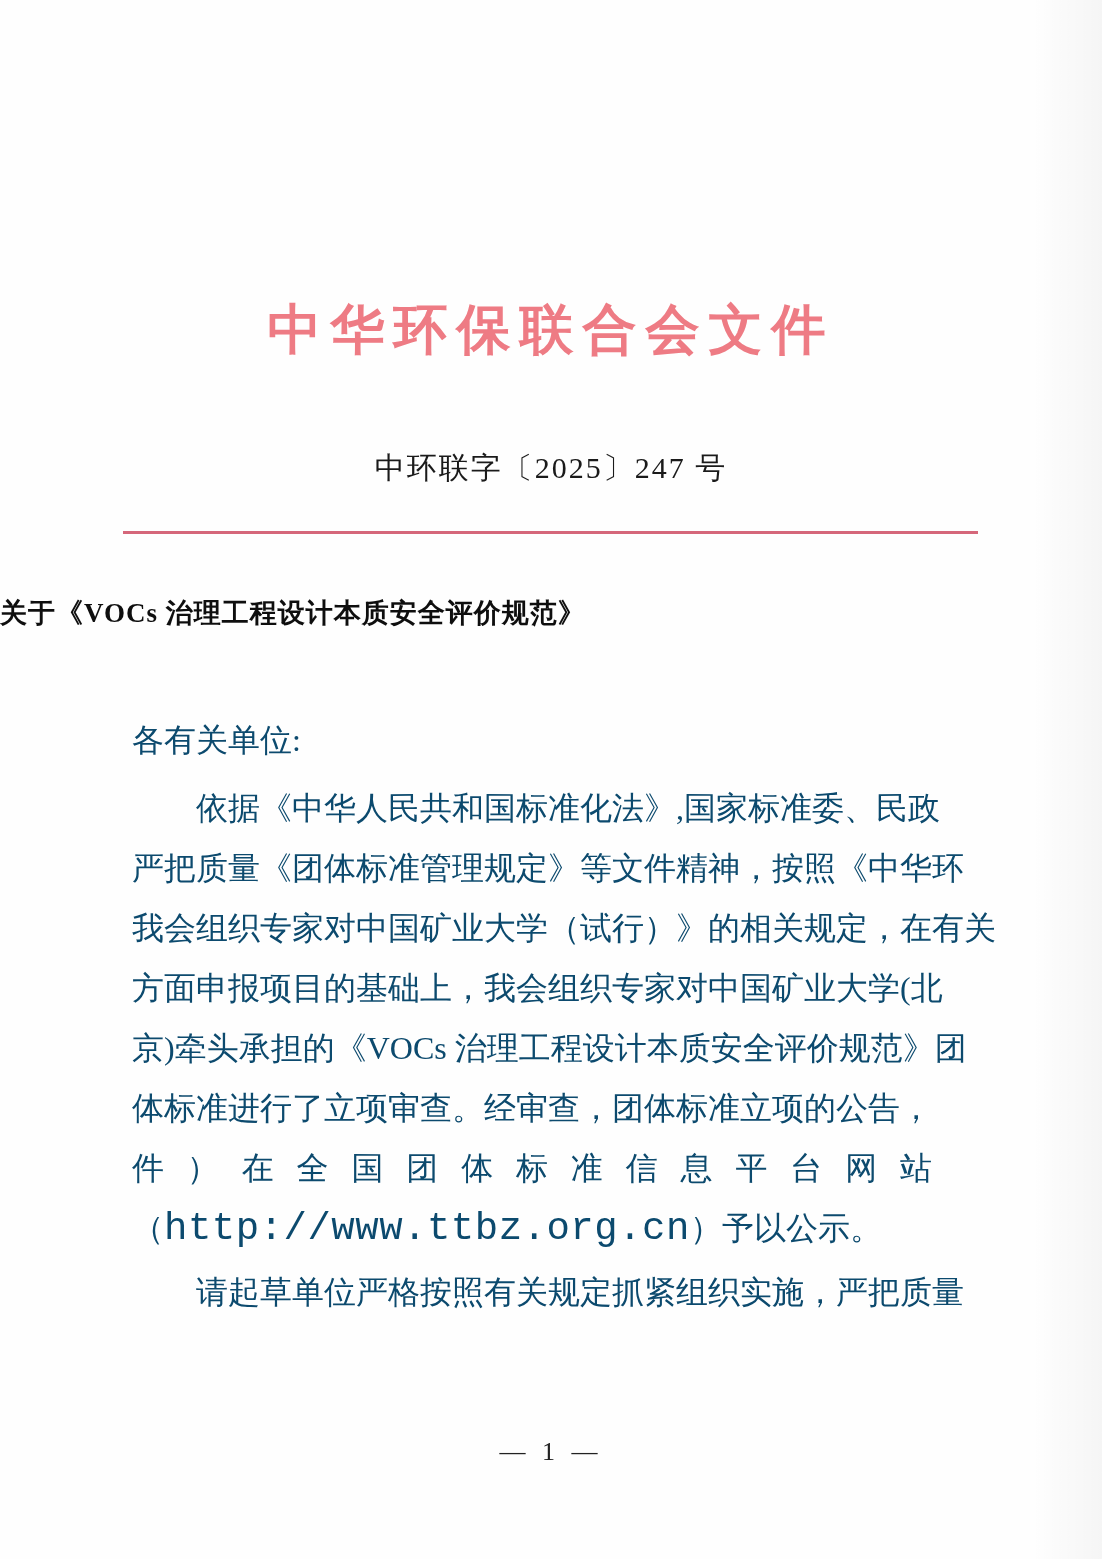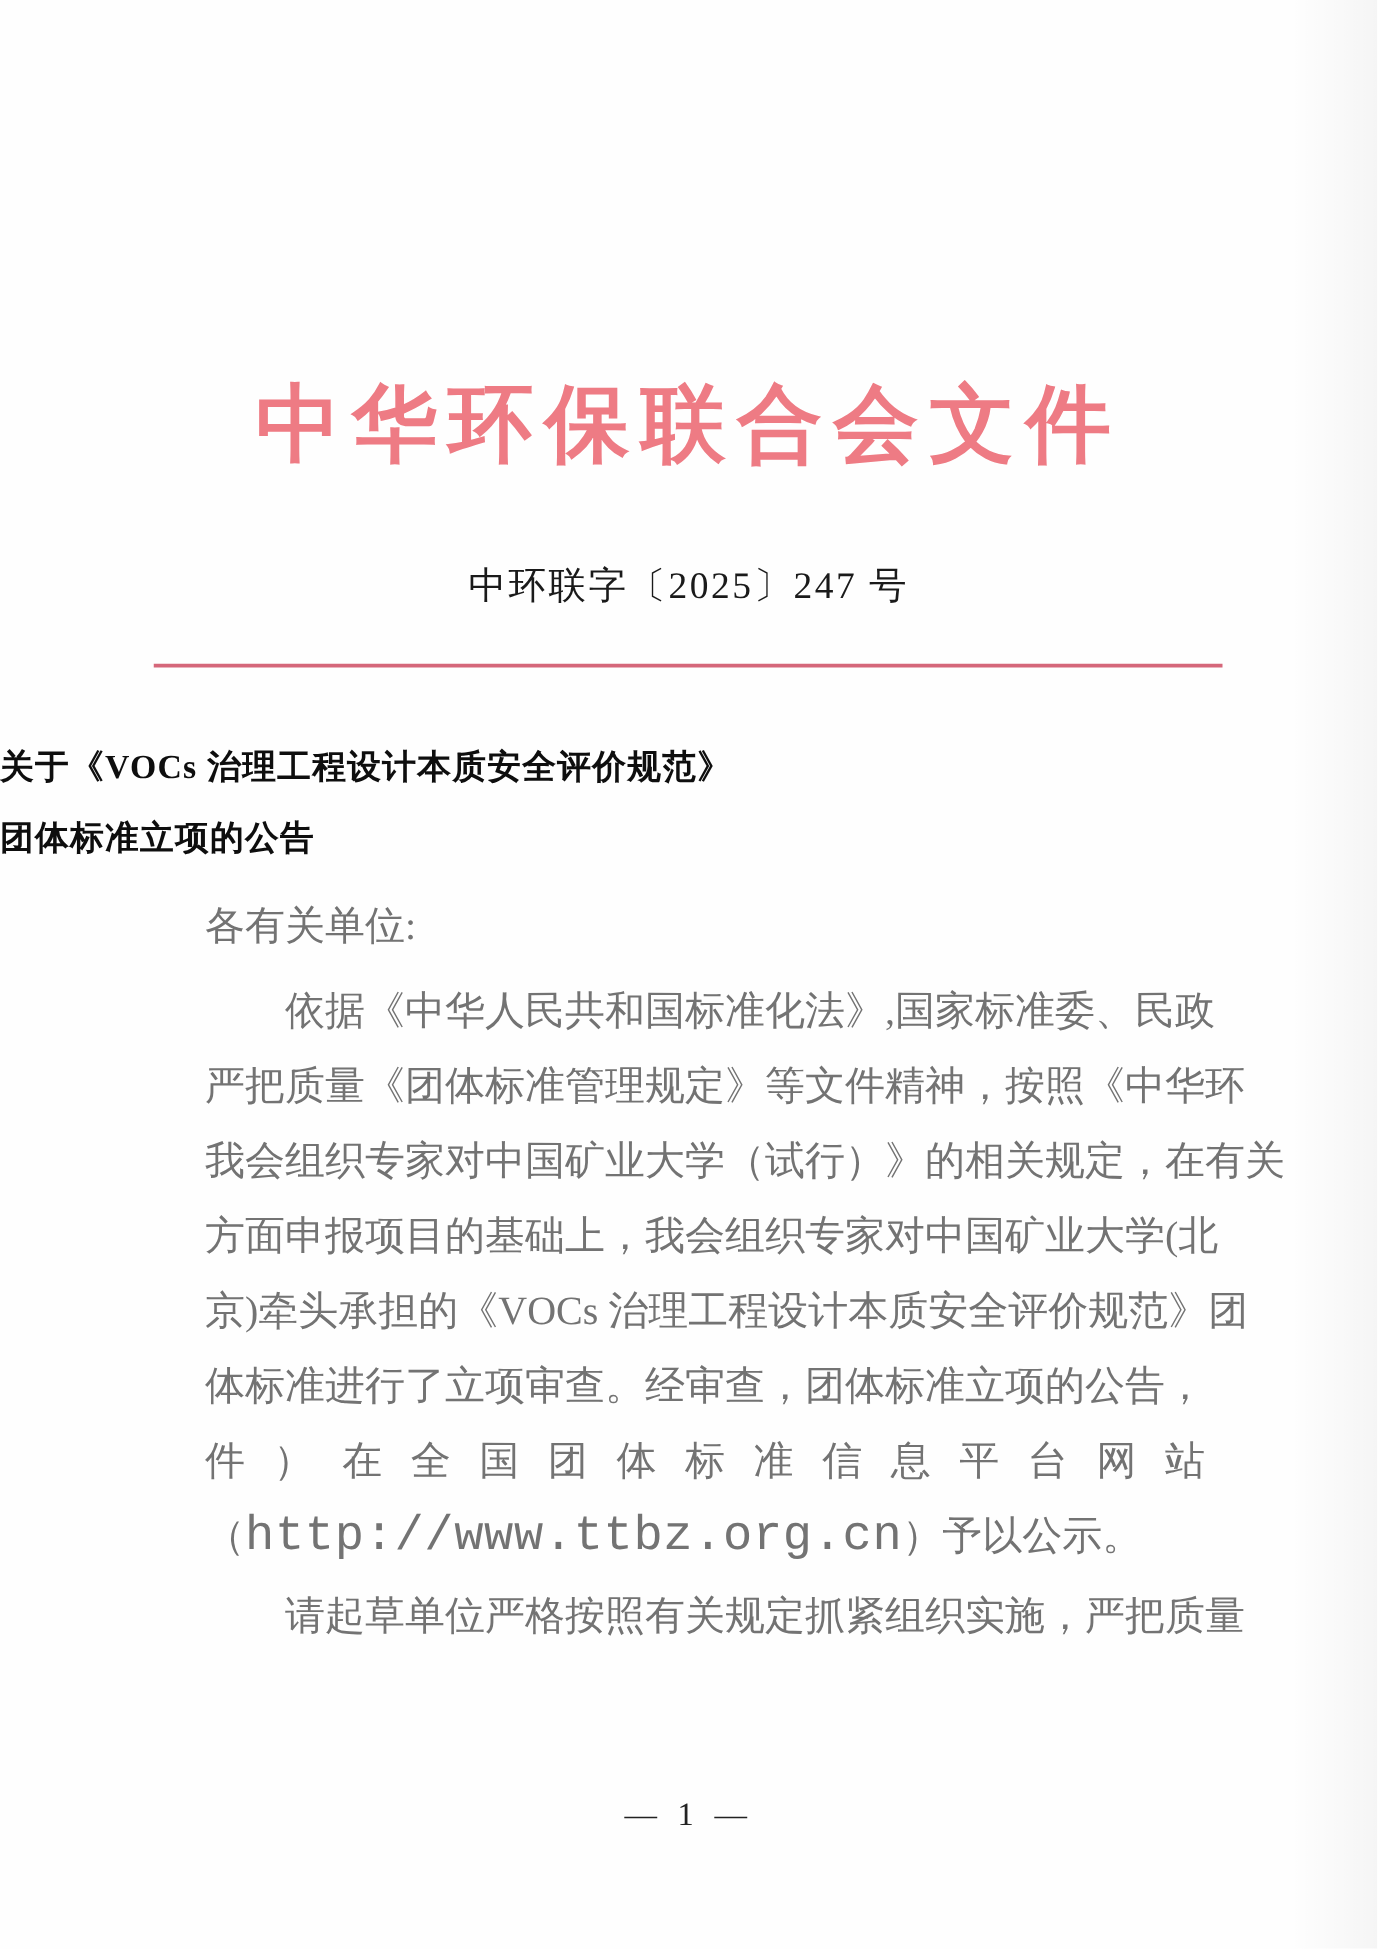--- a/index.html
+++ b/index.html
@@ -20,21 +20,21 @@
     top: 0; right: 0;
     width: 70px; height: 100%;
     background: linear-gradient(to right, rgba(0,0,0,0) 0%, rgba(0,0,0,0.035) 100%);
     pointer-events: none;
   }
   .org-title {
     position: absolute;
     top: 294px; left: 0;
     width: 100%;
     text-align: center;
-    font-size: 68px;
+    font-size: 54px;
     font-weight: 700;
     letter-spacing: 9px;
     color: #ee7b84;
     white-space: nowrap;
   }
   .doc-number {
     position: absolute;
     top: 448px; left: 0;
     width: 100%;
     text-align: center;
@@ -56,24 +56,24 @@
     text-align: left;
     font-size: 27px;
     line-height: 57px;
     font-weight: 700;
     letter-spacing: 1px;
     color: #0e0e0e;
     white-space: nowrap;
   }
   .body-block {
     position: absolute;
-    top: 710px; left: 164px;
+    top: 710px; left: 132px;
     width: 800px;
     font-size: 32px;
-    color: #737373;
+    color: #0c4a6e;
   }
   .bline {
     line-height: 60px;
     height: 60px;
     white-space: nowrap;
   }
   .indent { text-indent: 64px; }
   .p1-start { margin-top: 8px; }
   .p2-start { margin-top: 4px; }
   .justify-full {
@@ -102,21 +102,20 @@
 <div class="page">
 
   <div class="org-title">中华环保联合会文件</div>
 
   <div class="doc-number">中环联字〔2025〕247 号</div>
 
   <div class="red-rule"></div>
 
   <div class="doc-title">
     <div>关于《VOCs 治理工程设计本质安全评价规范》</div>
-    <div>团体标准立项的公告</div>
   </div>
 
   <div class="body-block">
     <div class="bline">各有关单位:</div>
     <div class="bline indent p1-start">依据《中华人民共和国标准化法》,国家标准委、民政</div>
     <div class="bline">严把质量《团体标准管理规定》等文件精神，按照《中华环</div>
     <div class="bline">我会组织专家对中国矿业大学（试行）》的相关规定，在有关</div>
     <div class="bline">方面申报项目的基础上，我会组织专家对中国矿业大学(北</div>
     <div class="bline">京)牵头承担的《VOCs 治理工程设计本质安全评价规范》团</div>
     <div class="bline">体标准进行了立项审查。经审查，团体标准立项的公告，</div>

